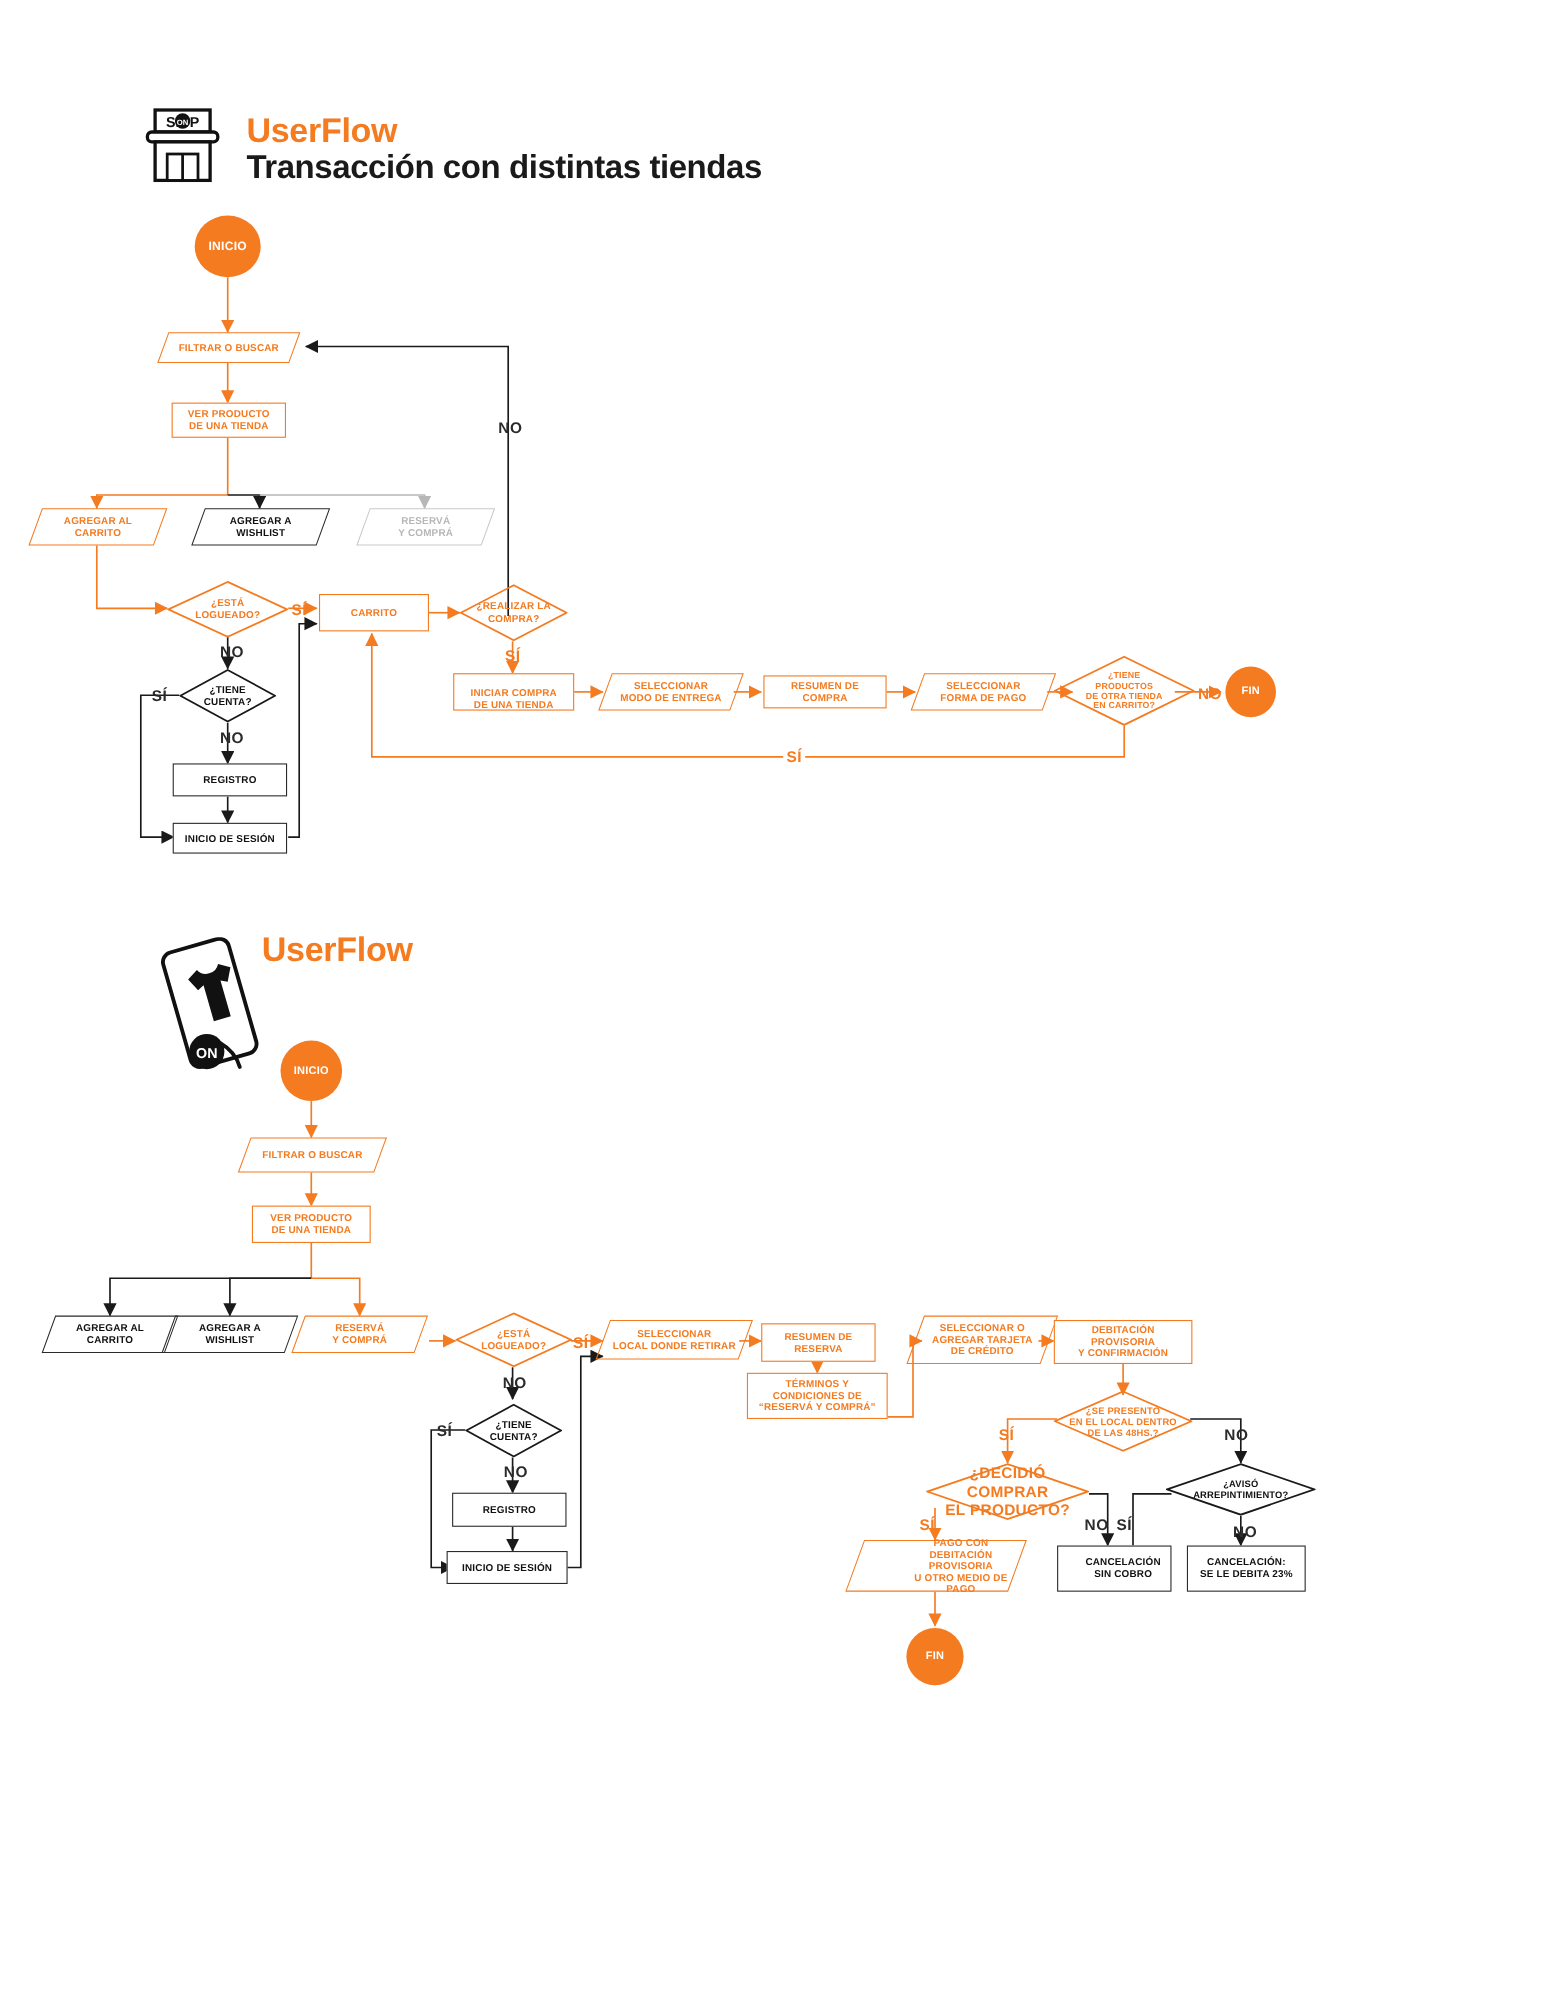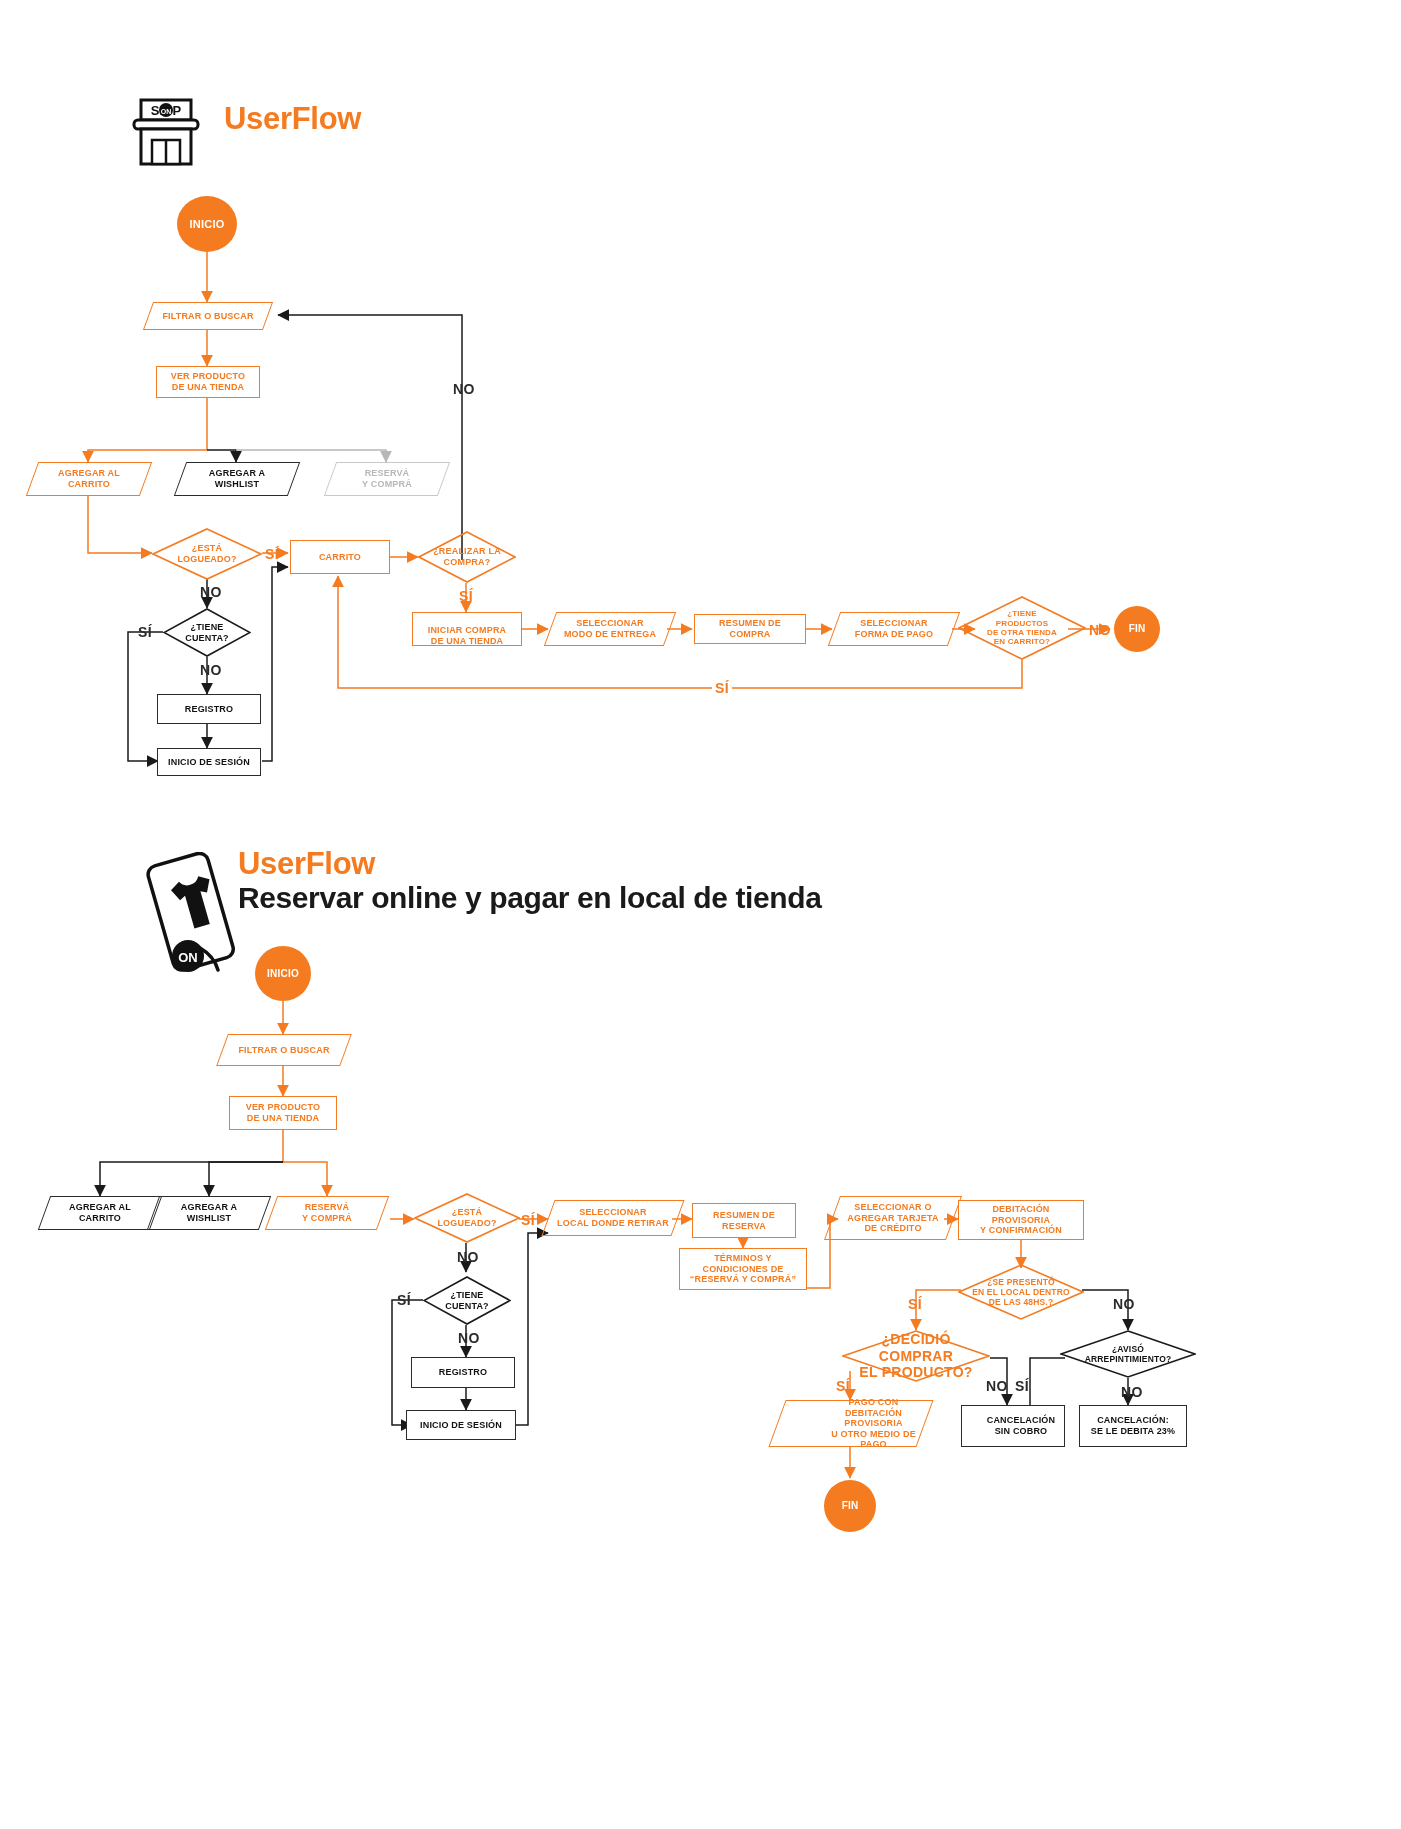--- a/index.html
+++ b/index.html
@@ -148,20 +148,21 @@
       <circle cx="38" cy="12" r="7" fill="#111"></circle>
       <text x="38" y="15.5" text-anchor="middle" font-family="Liberation Sans, sans-serif" font-size="7" font-weight="bold" fill="#fff">ON</text>
       <rect x="6" y="22" width="64" height="9" rx="4" fill="#fff" stroke="#111" stroke-width="3"></rect>
       <rect x="13" y="31" width="50" height="35" fill="#fff" stroke="#111" stroke-width="3"></rect>
       <rect x="24" y="42" width="28" height="24" fill="#fff" stroke="#111" stroke-width="2.5"></rect>
       <line x1="38" y1="42" x2="38" y2="66" stroke="#111" stroke-width="2.5"></line>
     </svg>
   </div>
   <div class="hdr" style="left:224px;top:103px;">
     <div class="kicker">UserFlow</div>
+    <div class="title">Transacción con distintas tiendas</div>
   </div>
 
   <div class="node term" style="left:177px;top:196px;width:60px;height:56px;font-size:11px;">
     <span>INICIO</span>
     </div>
 
   <div class="node io" style="left:148px;top:302px;width:120px;height:28px;font-size:9px;">
     <div class="skew"></div>
     <span>FILTRAR O BUSCAR</span>
     </div>
@@ -283,21 +284,20 @@
         <rect x="34" y="6" width="62" height="108" rx="9" fill="#fff" stroke="#111" stroke-width="3.5"></rect>
         <path d="M52 34 L62 28 q3 6 10 6 q7 0 10 -6 l10 6 l-6 12 l-6 -3 v34 h-16 v-34 l-6 3 z" fill="#111"></path>
       </g>
       <circle cx="62" cy="104" r="16" fill="#111"></circle>
       <text x="62" y="110" text-anchor="middle" font-family="Liberation Sans, sans-serif" font-size="13" font-weight="bold" fill="#fff">ON</text>
       <path d="M74 96 q14 8 18 22" fill="none" stroke="#111" stroke-width="3.5" stroke-linecap="round"></path>
     </svg>
   </div>
   <div class="hdr" style="left:238px;top:848px;">
     <div class="kicker">UserFlow</div>
-    <div class="title">Reservar online y pagar en local de tienda</div>
   </div>
 
   <div class="node term" style="left:255px;top:946px;width:56px;height:55px;font-size:10px;">
     <span>INICIO</span>
     </div>
 
   <div class="node io" style="left:222px;top:1034px;width:124px;height:32px;font-size:9px;">
     <div class="skew"></div>
     <span>FILTRAR O BUSCAR</span>
     </div>

